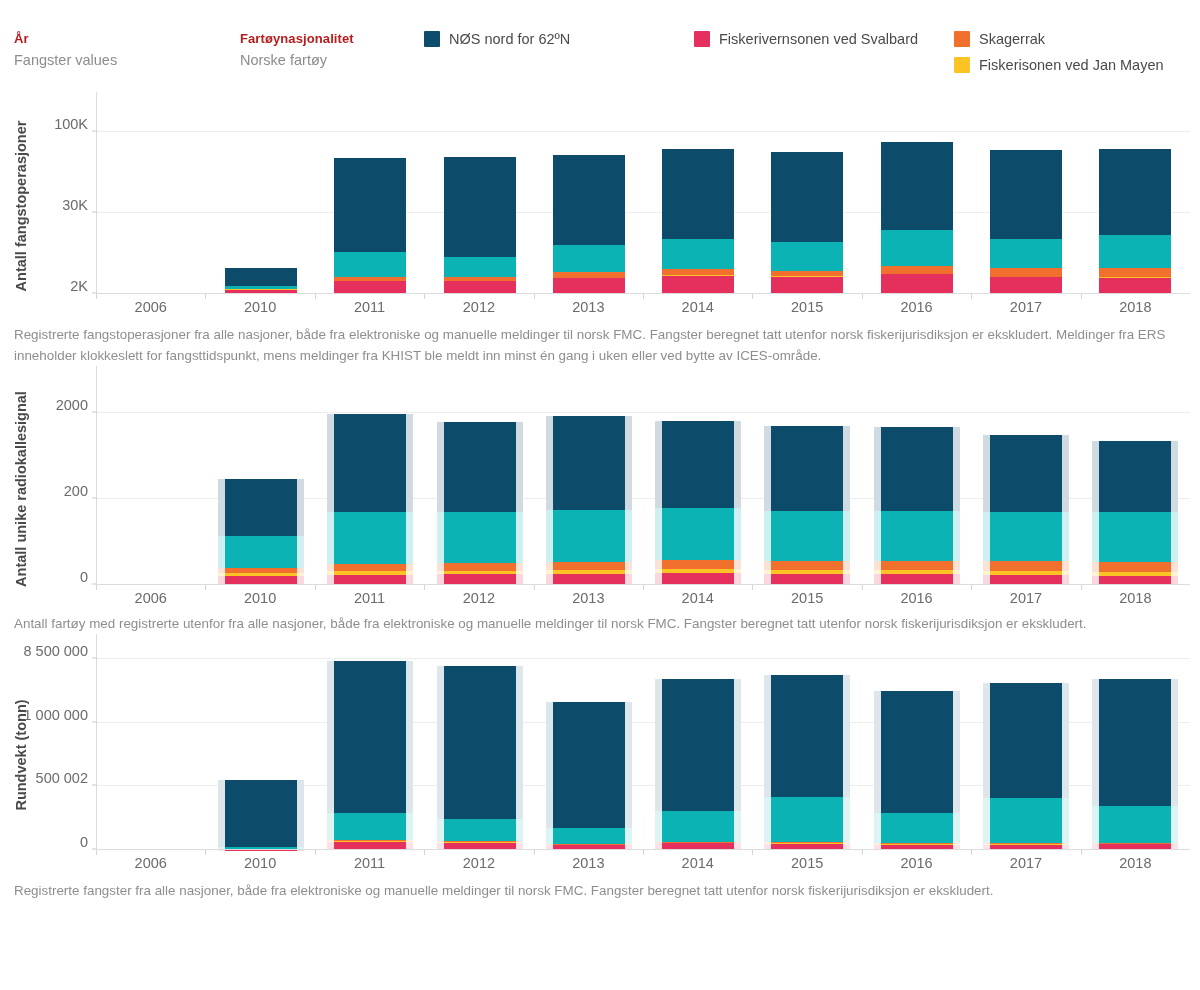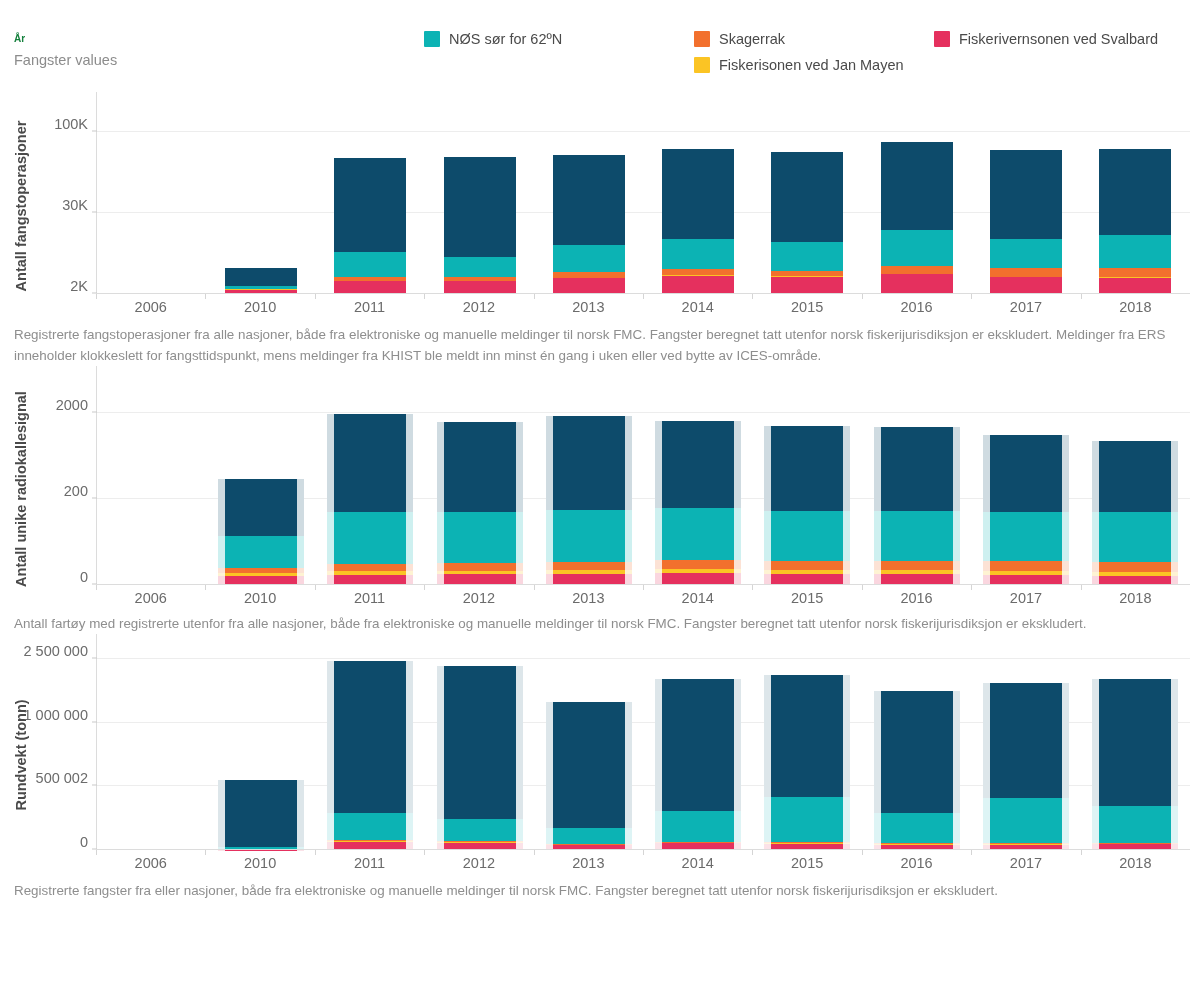--- a/index.html
+++ b/index.html
@@ -13,23 +13,23 @@
   }
 
   
   .header {
     position: relative;
     height: 92px;
     width: 1200px;
   }
   .filter-block { position: absolute; }
   .filter-title {
-    font-size: 10px;
+    font-size: 13px;
     font-weight: bold;
-    color: #15803d;
+    color: #b91c1c;
     letter-spacing: .1px;
     line-height: 18px;
   }
   .filter-value {
     font-size: 14.5px;
     color: #8c8c8c;
     line-height: 20px;
     margin-top: 2px;
   }
   #filter-ar   { left: 14px;  top: 30px; }
@@ -208,42 +208,46 @@
 </head>
 <body>
 
 <div class="header">
 
   <div class="filter-block" id="filter-ar">
     <div class="filter-title">År</div>
     <div class="filter-value">Fangster values</div>
   </div>
 
+  <div class="filter-block" id="filter-nasj">
+    <div class="filter-title">Fartøynasjonalitet</div>
+    <div class="filter-value">Norske fartøy</div>
+  </div>
 
   <div class="legend">
     <div class="legend-col" id="legend-col-1">
       <div class="legend-item">
-        <span class="legend-swatch" style="background: rgb(12, 179, 180);"></span>
-        <span class="legend-label">NØS sør for 62ºN</span>
+        <span class="legend-swatch" style="background: rgb(13, 75, 107);"></span>
+        <span class="legend-label">NØS nord for 62ºN</span>
+      </div>
+    </div>
+    <div class="legend-col" id="legend-col-3">
+      <div class="legend-item">
+        <span class="legend-swatch" style="background: rgb(229, 48, 94);"></span>
+        <span class="legend-label">Fiskerivernsonen ved Svalbard</span>
       </div>
     </div>
     <div class="legend-col" id="legend-col-2">
       <div class="legend-item">
         <span class="legend-swatch" style="background: rgb(242, 112, 45);"></span>
         <span class="legend-label">Skagerrak</span>
       </div>
       <div class="legend-item">
         <span class="legend-swatch" style="background: rgb(251, 196, 36);"></span>
         <span class="legend-label">Fiskerisonen ved Jan Mayen</span>
-      </div>
-    </div>
-    <div class="legend-col" id="legend-col-3">
-      <div class="legend-item">
-        <span class="legend-swatch" style="background: rgb(229, 48, 94);"></span>
-        <span class="legend-label">Fiskerivernsonen ved Svalbard</span>
       </div>
     </div>
   </div>
 </div>
 
 <div class="panel" id="panel-1">
   <div class="ylabel">
       <span>Antall fangstoperasjoner</span>
     </div>
   <div class="plot">
@@ -552,21 +556,21 @@
         <div class="axis-zero" style="bottom: 0%;"></div>
         <div class="ytick" style="bottom: calc(0% - 8px);">0</div>
         <div class="ytick-mark" style="bottom: 0%;"></div>
         <div class="gridline" style="bottom: 29.4118%;"></div>
         <div class="ytick" style="bottom: calc(29.4118% - 8px);">500 002</div>
         <div class="ytick-mark" style="bottom: 29.4118%;"></div>
         <div class="gridline" style="bottom: 58.8235%;"></div>
         <div class="ytick" style="bottom: calc(58.8235% - 8px);">1 000 000</div>
         <div class="ytick-mark" style="bottom: 58.8235%;"></div>
         <div class="gridline" style="bottom: 88.2353%;"></div>
-        <div class="ytick" style="bottom: calc(88.2353% - 8px);">2 500 000</div>
+        <div class="ytick" style="bottom: calc(88.2353% - 8px);">8 500 000</div>
         <div class="ytick-mark" style="bottom: 88.2353%;"></div>
         <div class="bars">
           <div class="bar-slot">
             <div class="bar-stack" title="2006" style="bottom: 0px; height: 0%;"></div>
           </div>
           <div class="bar-slot">
             <div class="halo" style="bottom: 0px; height: 32.2353%; display: flex; flex-direction: column-reverse;">
               <div class="halo-seg" style="height: 0.729927%; background: rgb(251, 226, 232);"></div>
               <div class="halo-seg" style="height: 0.364964%; background: rgb(254, 247, 224);"></div>
               <div class="halo-seg" style="height: 0.547445%; background: rgb(253, 235, 226);"></div>
@@ -719,13 +723,13 @@
       <div class="xtick-cell">2011</div>
       <div class="xtick-cell">2012</div>
       <div class="xtick-cell">2013</div>
       <div class="xtick-cell">2014</div>
       <div class="xtick-cell">2015</div>
       <div class="xtick-cell">2016</div>
       <div class="xtick-cell">2017</div>
       <div class="xtick-cell">2018</div>
     </div>
 </div>
-<div class="caption" id="caption-3">Registrerte fangster fra eller nasjoner, både fra elektroniske og manuelle meldinger til norsk FMC. Fangster beregnet tatt utenfor norsk fiskerijurisdiksjon er ekskludert.</div>
+<div class="caption" id="caption-3">Registrerte fangster fra alle nasjoner, både fra elektroniske og manuelle meldinger til norsk FMC. Fangster beregnet tatt utenfor norsk fiskerijurisdiksjon er ekskludert.</div>
 
 </body></html>

